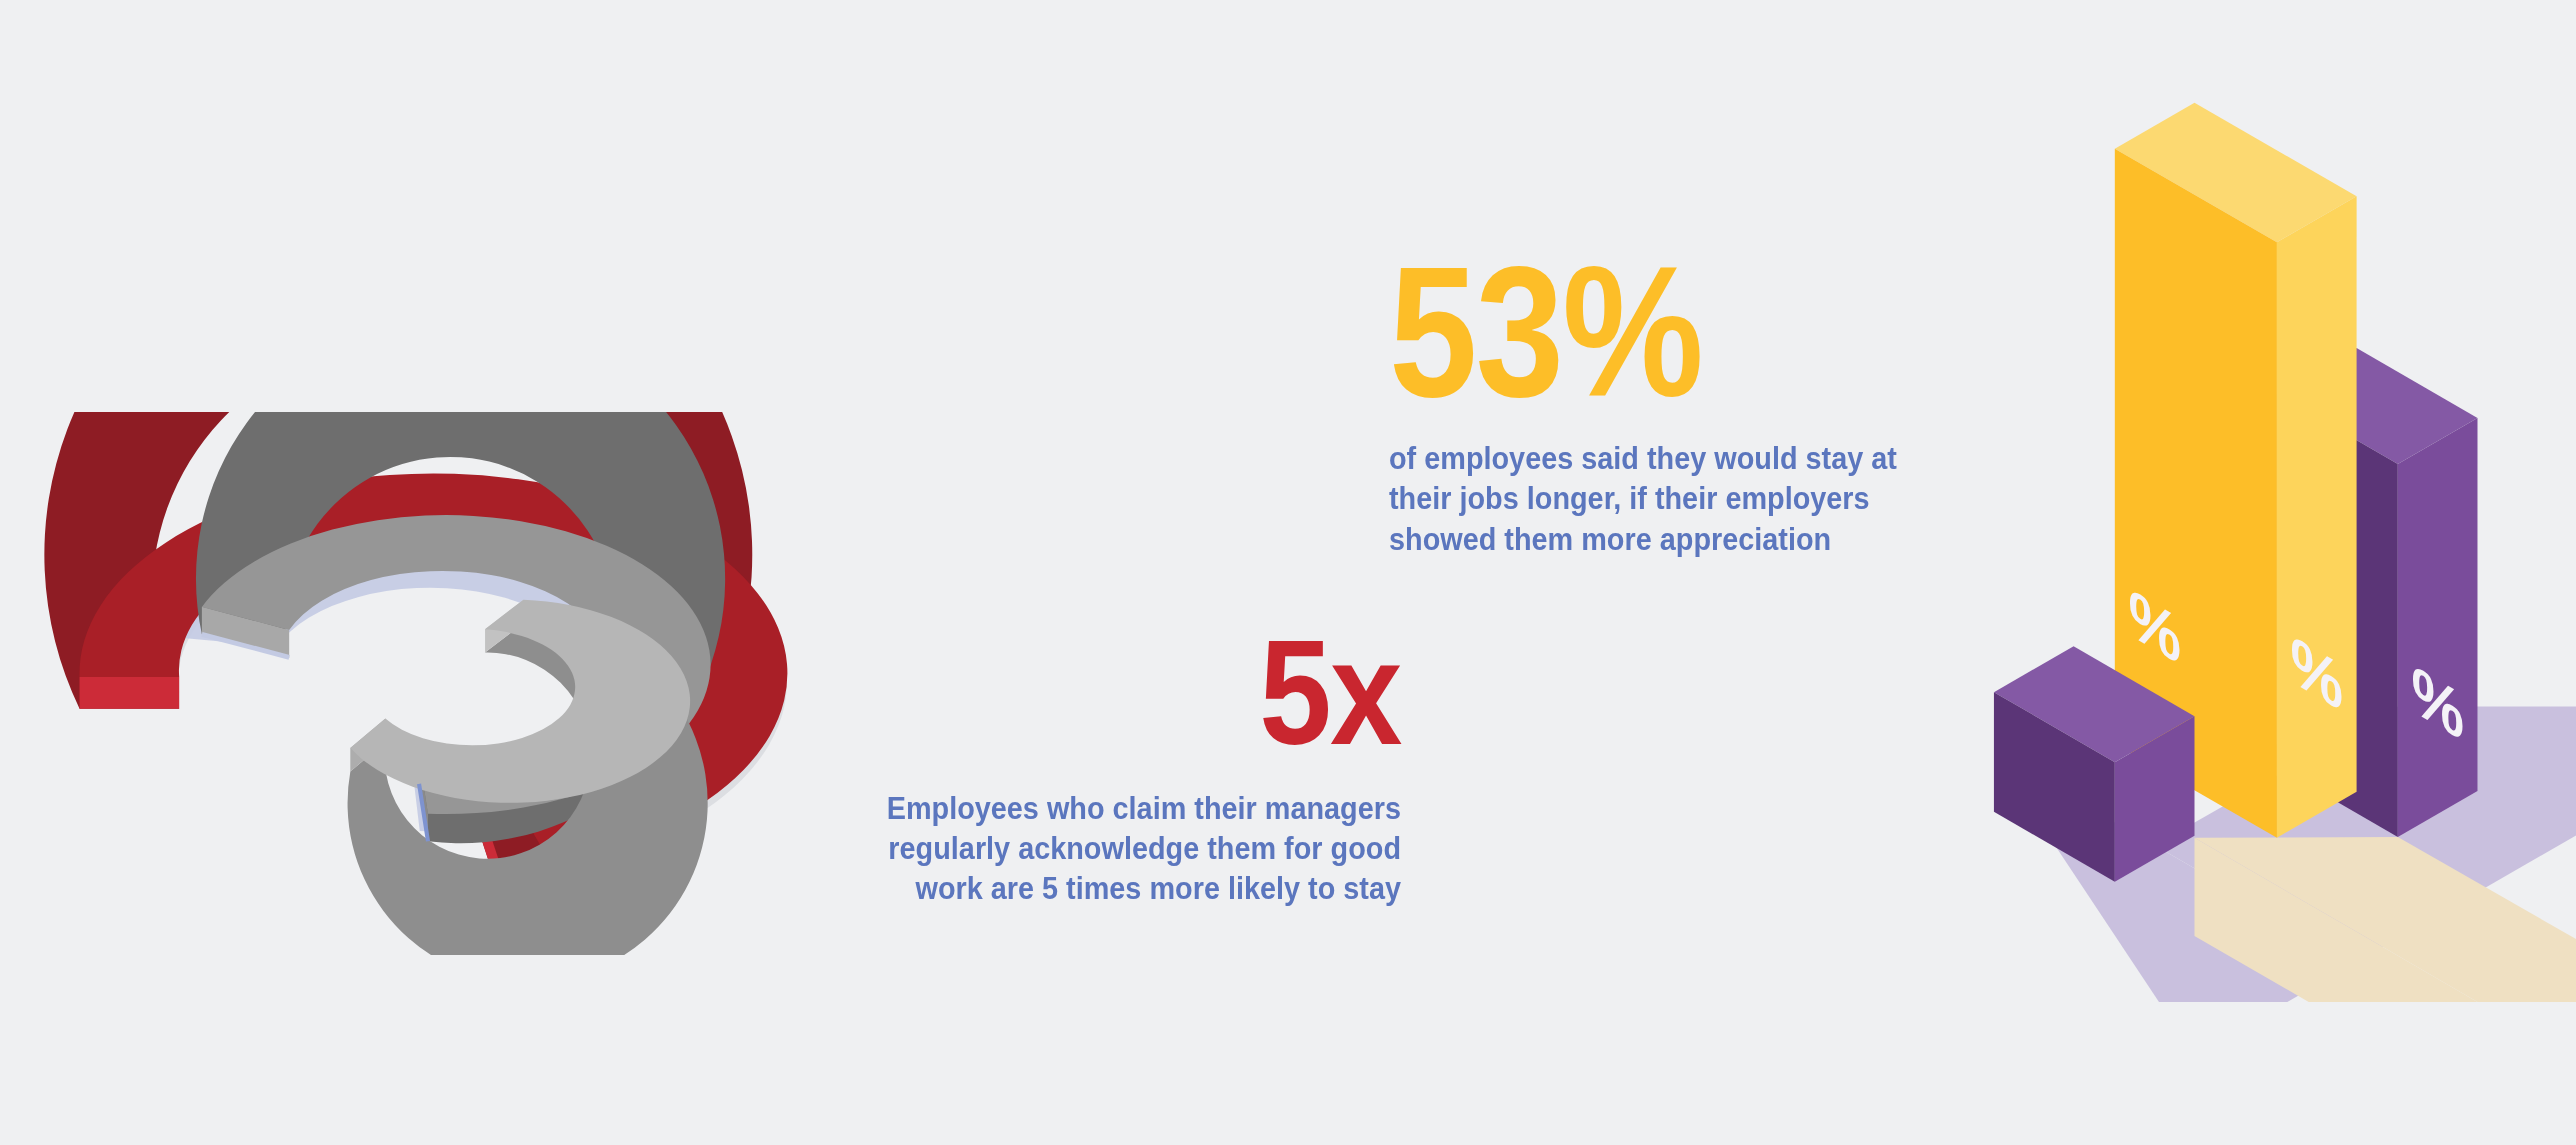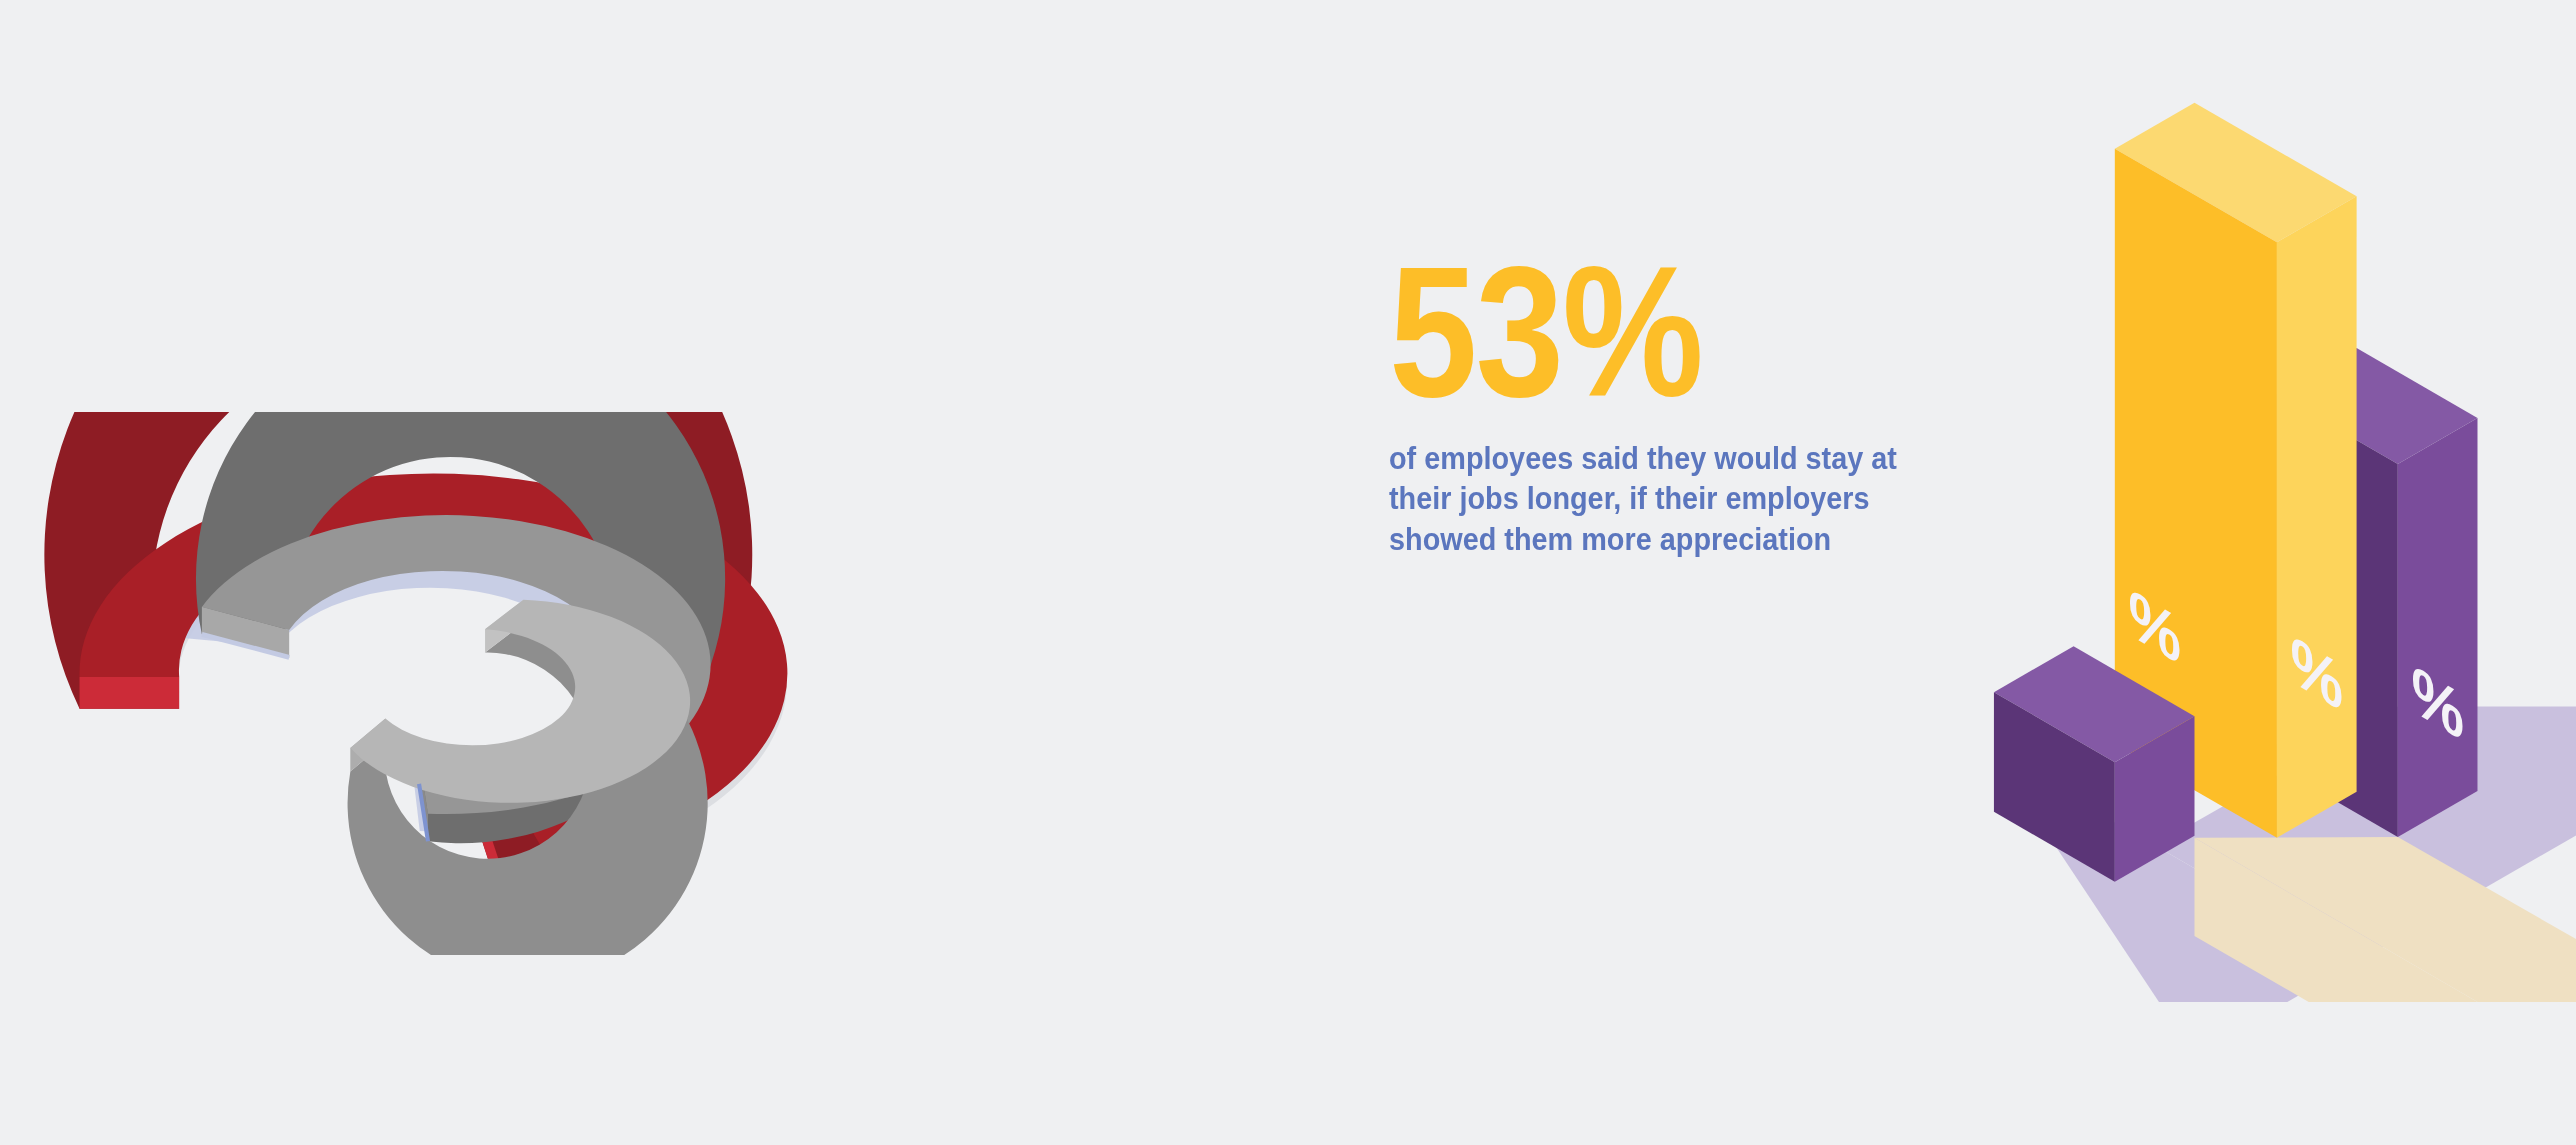--- a/index.html
+++ b/index.html
@@ -158,20 +158,28 @@
 
   <div class="stat-block" id="stat-block-53">
     <div class="stat-value" id="stat-value-53">53%</div>
     <div class="stat-desc" id="stat-desc-53">
       <div>of employees said they would stay at</div>
       <div>their jobs longer, if their employers</div>
       <div>showed them more appreciation</div>
     </div>
   </div>
 
+  <div class="stat-block" id="stat-block-5x">
+    <div class="stat-value" id="stat-value-5x">5x</div>
+    <div class="stat-desc" id="stat-desc-5x">
+      <div>Employees who claim their managers</div>
+      <div>regularly acknowledge them for good</div>
+      <div>work are 5 times more likely to stay</div>
+    </div>
+  </div>
 
   <div id="bar-chart">
     <svg viewBox="0 0 990 1547" width="680" height="1063">
 
       <path d="M 346 1111 L 640 1281 L 990 1079 L 990 909 L 700 909 Z" fill="#C9C0DE"></path>
 
       <path d="M 112 977 L 346 1111 L 640 1281 L 404 1417 Z" fill="#C9C0DE"></path>
 
       <path d="M 404 1100 L 640 1237 L 990 1440 L 990 1547 L 930 1547 L 404 1243 Z" fill="#EFE0C2"></path>
       <path d="M 404 1100 L 640 1237 L 990 1440 L 990 1265 L 700 1099 Z" fill="#EFE0C2"></path>

